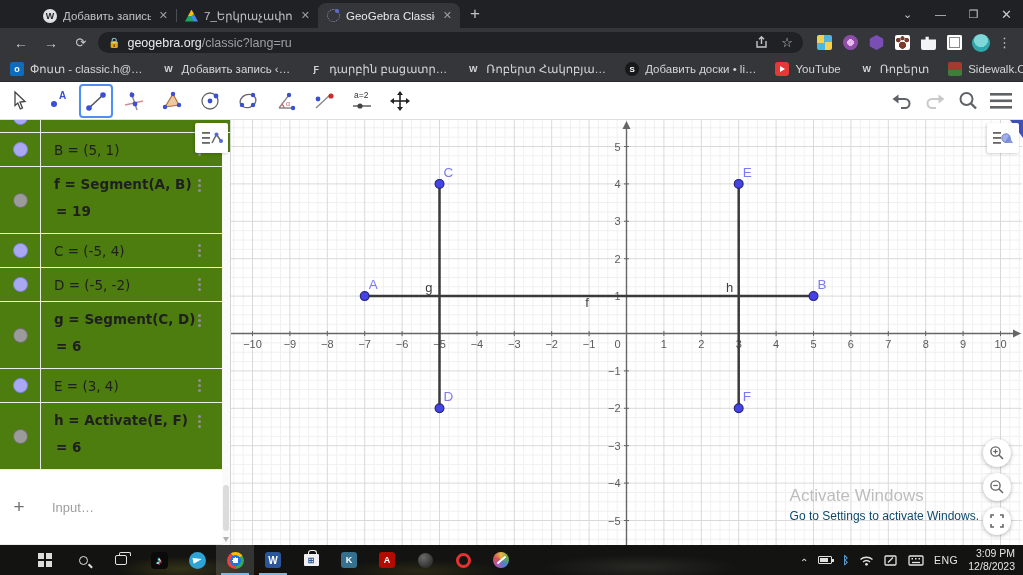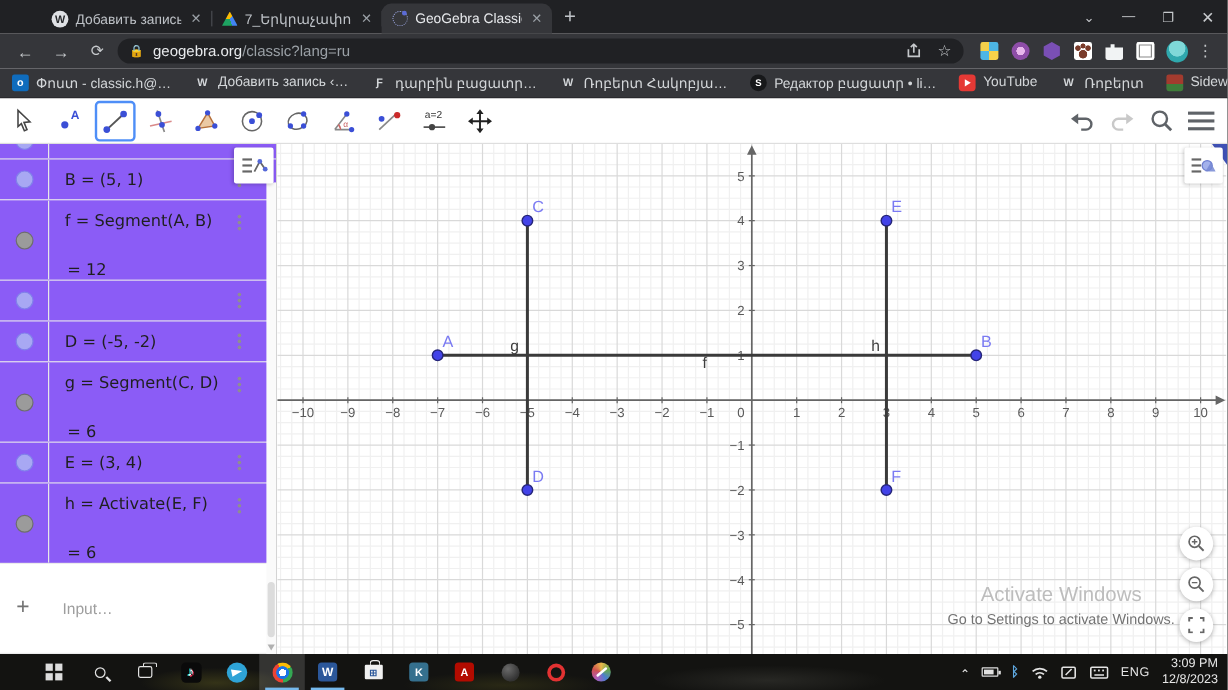--- a/index.html
+++ b/index.html
@@ -51,51 +51,51 @@
   
   .ggb-toolbar{height:38px;background:#fff;border-bottom:1px solid #dedede;display:flex;align-items:center;padding-left:3px;}
   .tool{width:34px;height:34px;margin-right:4px;border-radius:4px;display:flex;align-items:center;justify-content:center;background:#fff;}
   .tool.selected{border:2px solid #4e8ef7;}
   .ggb-right{margin-left:auto;display:flex;align-items:center;gap:9px;padding-right:10px;}
   .ggb-right .gbtn{display:flex;align-items:center;justify-content:center;width:24px;height:24px;}
 
   
   .content{display:flex;height:425px;position:relative;}
   .algebra{width:231px;border-right:1px solid #d4d4d4;position:relative;background:#fff;display:flex;flex-direction:column;}
-  .arow{display:flex;border-bottom:1px solid #ececec;position:relative;overflow:hidden;background:#8b5cf6;}
+  .arow{display:flex;border-bottom:1px solid #ececec;position:relative;overflow:hidden;background:#4d7c0f;}
   .row-partial{height:13px;flex:none;}
   .row-point{height:34px;flex:none;}
   .row-seg{height:67px;flex:none;}
   .gutter{width:41px;flex:none;border-right:1px solid #e8e8e8;display:flex;align-items:center;justify-content:center;}
   .row-partial .gutter{align-items:flex-start;}
   .row-partial .vis-dot{margin-top:-10px;}
   .vis-dot{width:15px;height:15px;border-radius:50%;flex:none;}
   .vis-point{background:#a8a8f3;border:1.5px solid #8181ea;}
   .vis-seg{background:#9b9b9b;border:1.5px solid #6e6e6e;}
   .rcontent{padding:0 0 0 13px;display:flex;flex-direction:column;justify-content:center;font-family:"DejaVu Sans",sans-serif;}
-  .row-seg .rcontent{justify-content:space-between;padding-top:9px;}
+  .row-seg .rcontent{justify-content:flex-start;padding-top:9px;font-weight:bold;}
   .expr{font-size:13.5px;color:#1f1f1f;}
   .expr2{margin-top:11px;padding-left:2px;}
   .kebab{position:absolute;right:29px;top:50%;margin-top:-7px;width:3px;height:3px;border-radius:50%;background:#8f8f8f;box-shadow:0 5px 0 #8f8f8f,0 10px 0 #8f8f8f;}
   .kebab-top{top:12px;margin-top:0;}
   .input-row{flex:1;display:flex;border-bottom:1px solid #ececec;}
   .plus{width:41px;border-right:1px solid transparent;display:flex;align-items:center;justify-content:center;color:#737373;font-size:19px;}
   .ggb-input{border:none;outline:none;flex:1;font-size:13px;color:#333;padding-left:13px;font-family:"Liberation Sans",sans-serif;background:transparent;}
   .ggb-input::placeholder{color:#9e9e9e;}
   .panel-scroll{position:absolute;right:0;top:32px;bottom:0;width:8px;background:#fafafa;}
   .panel-scroll .thumb{position:absolute;right:1px;bottom:14px;width:6px;height:46px;background:#dcdcdc;border-radius:3px;}
   .panel-scroll::after{content:"";position:absolute;bottom:3px;left:1px;border-left:3px solid transparent;border-right:3px solid transparent;border-top:5px solid #b0b0b0;}
   .stylebtn{position:absolute;background:#fff;box-shadow:-1px 1px 3px rgba(0,0,0,.18);border-radius:2px;display:flex;align-items:center;justify-content:center;}
   .alg-stylebtn{left:195px;top:3px;width:33px;height:30px;}
   .gfx-stylebtn{right:4px;top:3px;width:32px;height:30px;}
   .graphics{flex:1;position:relative;background:#fff;overflow:hidden;}
   .corner-tri{position:absolute;right:0;top:0;width:0;height:0;border-left:13px solid transparent;border-top:18px solid #3f51b5;}
-  .watermark{position:absolute;right:44px;bottom:22px;text-align:center;pointer-events:none;margin-left:35px;}
+  .watermark{position:absolute;right:44px;bottom:22px;text-align:left;pointer-events:none;margin-left:35px;}
   .wm1{font-size:17px;color:#bdbdbd;}
-  .wm2{font-size:12px;color:#737373;margin-top:3px;}
+  .wm2{font-size:12px;color:#0c4a6e;margin-top:3px;}
   .gzoom{position:absolute;right:12px;width:28px;height:28px;border-radius:50%;background:#fff;box-shadow:0 1px 4px rgba(0,0,0,.3);display:flex;align-items:center;justify-content:center;}
   .gz-in{top:319px;} .gz-out{top:353px;} .gz-fs{top:387px;}
 
   
   .taskbar{height:30px;background:#131311;position:relative;display:flex;align-items:center;}
   .taskbar::before{content:"";position:absolute;inset:0;background:
     radial-gradient(ellipse 90px 18px at 180px 24px,rgba(130,125,40,.30),transparent 70%),
     radial-gradient(ellipse 120px 16px at 420px 26px,rgba(120,115,35,.22),transparent 70%),
     radial-gradient(ellipse 140px 18px at 640px 22px,rgba(60,60,55,.5),transparent 70%);}
   .tb-apps{display:flex;align-items:center;height:30px;padding-left:26px;position:relative;}
@@ -203,21 +203,21 @@
         <span class="bm-item">
           <span class="bmi bmi-f-app">Ƒ</span>
           <span class="bm-label">դարբին բացատր…</span>
         </span>
         <span class="bm-item">
           <span class="bmi bmi-wordpress">W</span>
           <span class="bm-label">Ռոբերտ Հակոբյա…</span>
         </span>
         <span class="bm-item">
           <span class="bmi bmi-board">S</span>
-          <span class="bm-label">Редактор բացատր • li…</span>
+          <span class="bm-label">Добавить доски • li…</span>
         </span>
         <span class="bm-item">
           <span class="bmi bmi-youtube"></span>
           <span class="bm-label">YouTube</span>
         </span>
         <span class="bm-item">
           <span class="bmi bmi-wordpress">W</span>
           <span class="bm-label">Ռոբերտ</span>
         </span>
         <span class="bm-item">
@@ -355,27 +355,30 @@
               <div class="expr">B = (5, 1)</div>
             </div>
             <span class="kebab"></span>
           </div>
           <div class="arow row-seg">
             <div class="gutter">
               <span class="vis-dot vis-seg"></span>
             </div>
             <div class="rcontent">
               <div class="expr">f = Segment(A, B)</div>
-              <div class="expr expr2">= 12</div>
+              <div class="expr expr2">= 19</div>
             </div>
             <span class="kebab kebab-top"></span>
           </div>
           <div class="arow row-point">
             <div class="gutter">
               <span class="vis-dot vis-point"></span>
+            </div>
+            <div class="rcontent">
+              <div class="expr">C = (-5, 4)</div>
             </div>
             <span class="kebab"></span>
           </div>
           <div class="arow row-point">
             <div class="gutter">
               <span class="vis-dot vis-point"></span>
             </div>
             <div class="rcontent">
               <div class="expr">D = (-5, -2)</div>
             </div>

